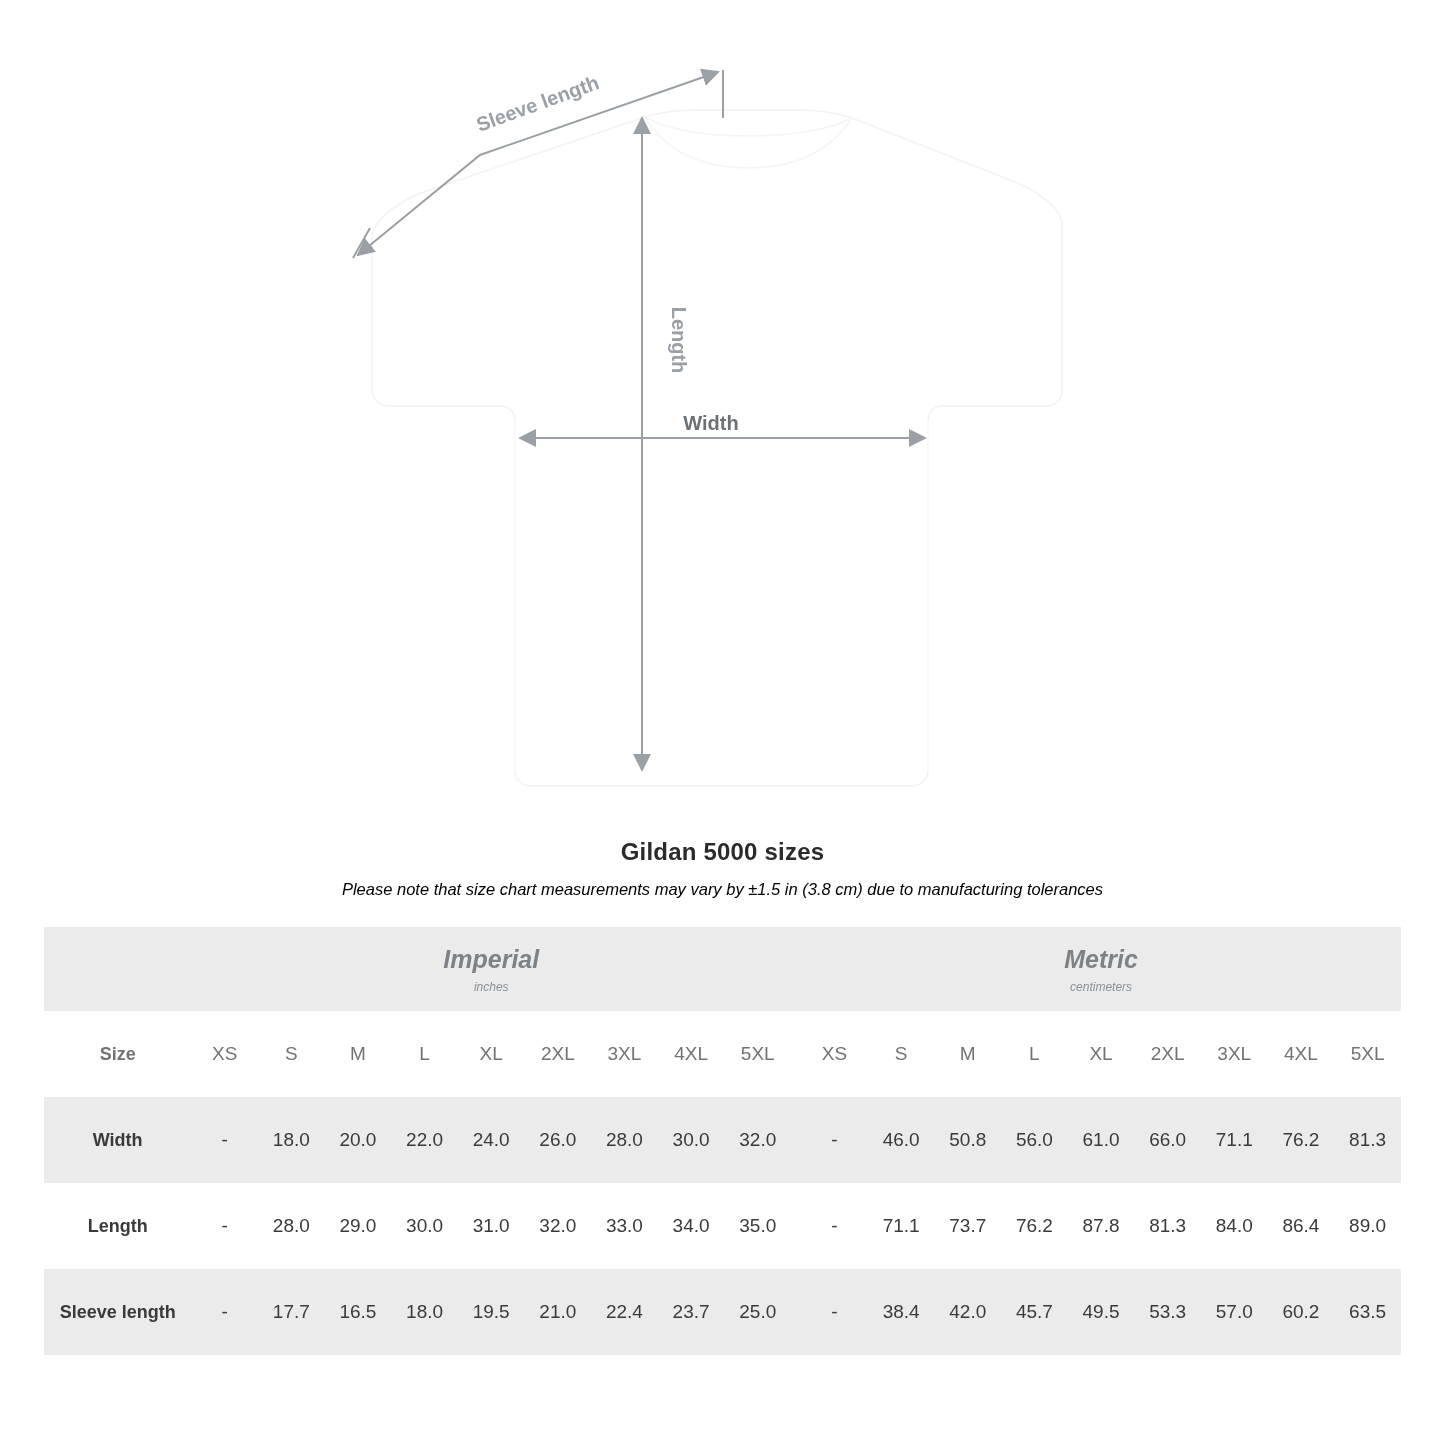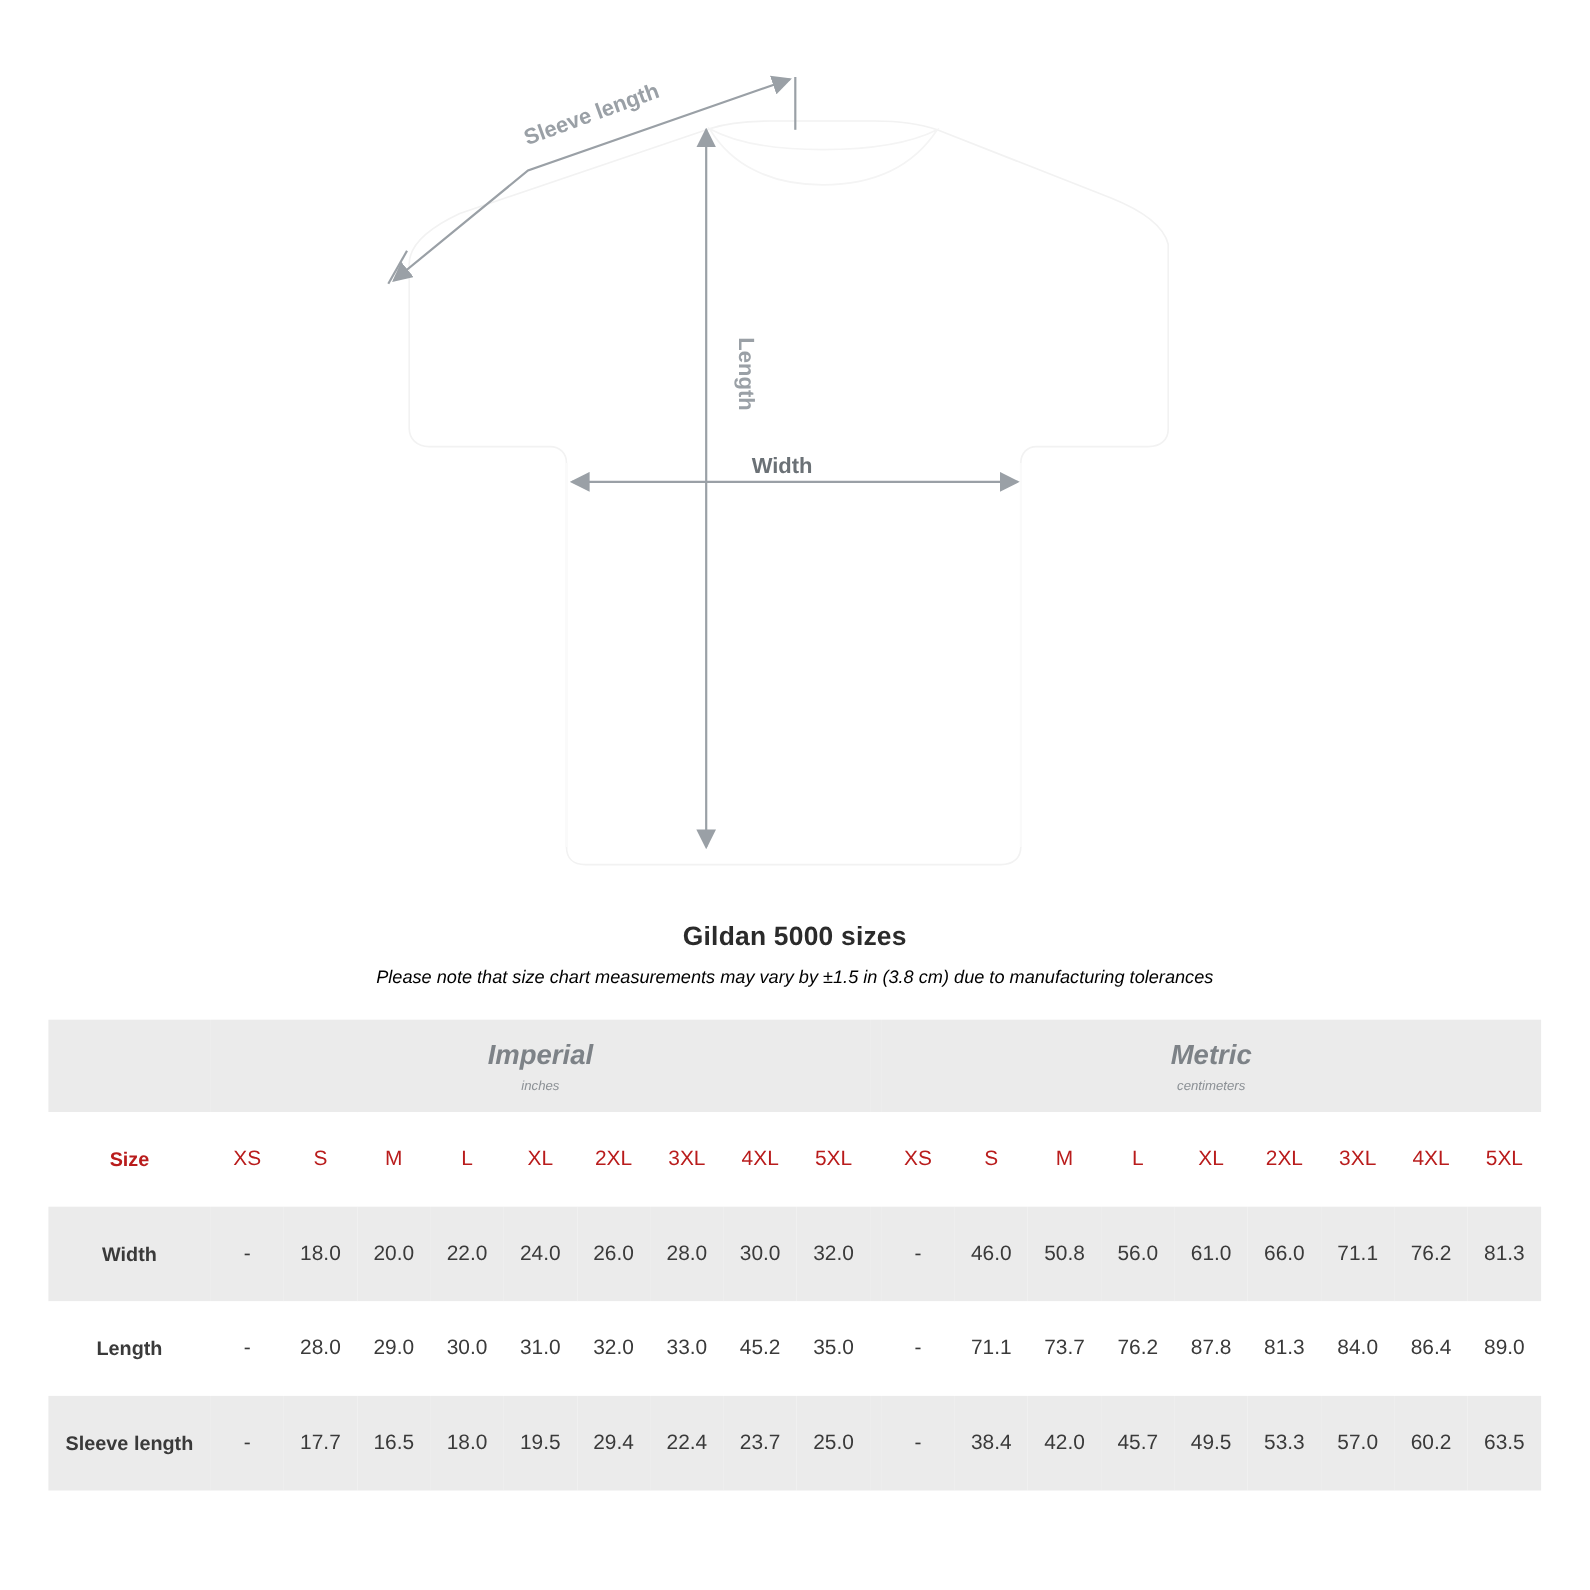--- a/index.html
+++ b/index.html
@@ -80,21 +80,21 @@
   .unit-sub {
     font-size: 12px;
     font-style: italic;
     color: #8b9095;
     margin-top: 4px;
   }
 
   .size-header td {
     height: 86px;
     font-size: 19px;
-    color: #b91c1c;
+    color: #737373;
     background: #ffffff;
   }
   .size-header td.rowlabel {
     font-weight: bold;
     font-size: 18px;
   }
 
   .data-row td {
     height: 86px;
     font-size: 19px;
@@ -248,42 +248,42 @@
 
         <tr class="data-row even">
           <td class="rowlabel">Length</td>
           <td>-</td>
           <td>28.0</td>
           <td>29.0</td>
           <td>30.0</td>
           <td>31.0</td>
           <td>32.0</td>
           <td>33.0</td>
-          <td>45.2</td>
+          <td>34.0</td>
           <td>35.0</td>
           <td class="sep"></td>
           <td>-</td>
           <td>71.1</td>
           <td>73.7</td>
           <td>76.2</td>
           <td>87.8</td>
           <td>81.3</td>
           <td>84.0</td>
           <td>86.4</td>
           <td>89.0</td>
         </tr>
 
         <tr class="data-row odd">
           <td class="rowlabel">Sleeve length</td>
           <td>-</td>
           <td>17.7</td>
           <td>16.5</td>
           <td>18.0</td>
           <td>19.5</td>
-          <td>29.4</td>
+          <td>21.0</td>
           <td>22.4</td>
           <td>23.7</td>
           <td>25.0</td>
           <td class="sep"></td>
           <td>-</td>
           <td>38.4</td>
           <td>42.0</td>
           <td>45.7</td>
           <td>49.5</td>
           <td>53.3</td>

